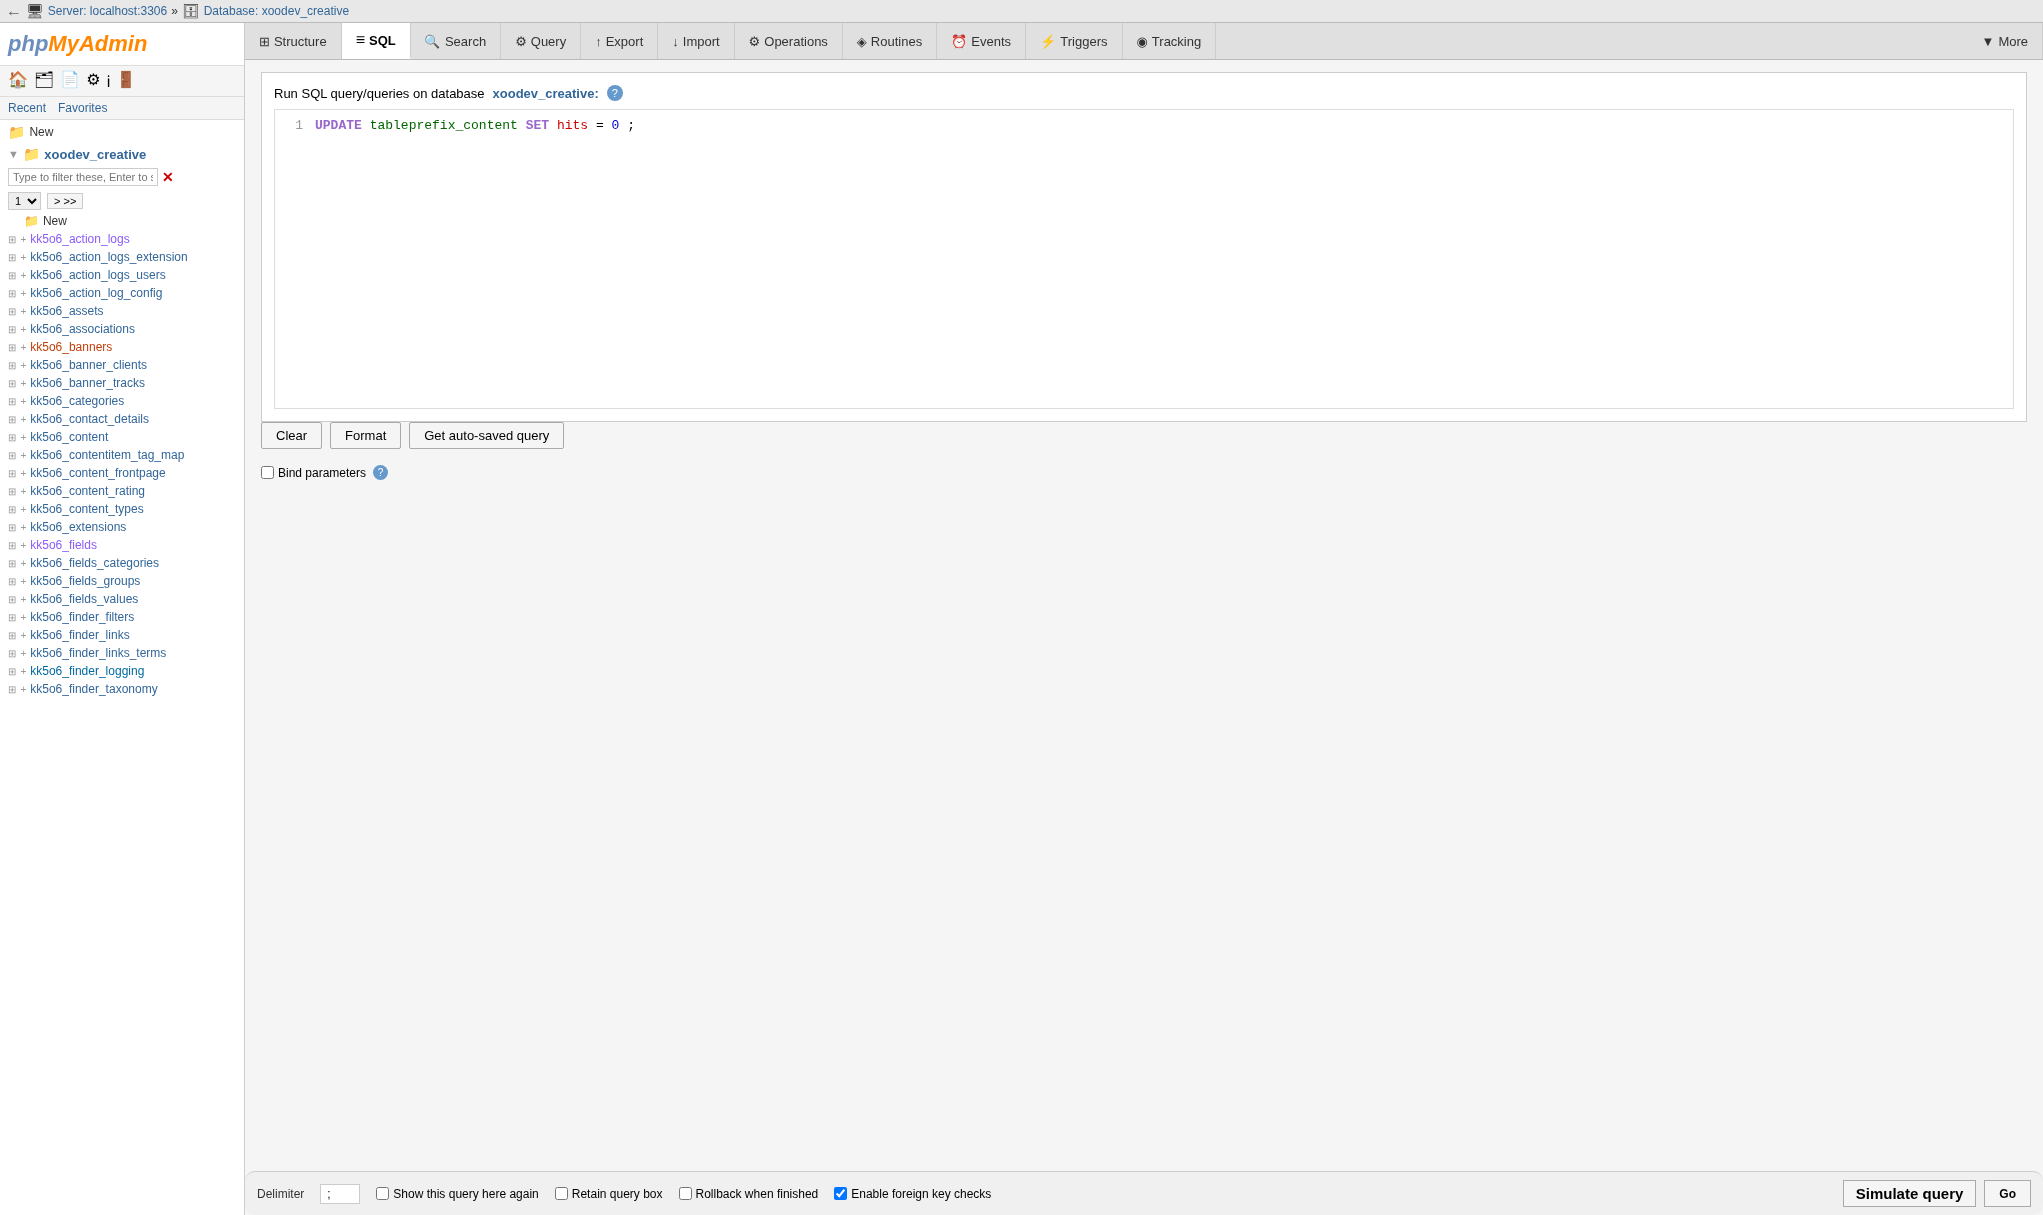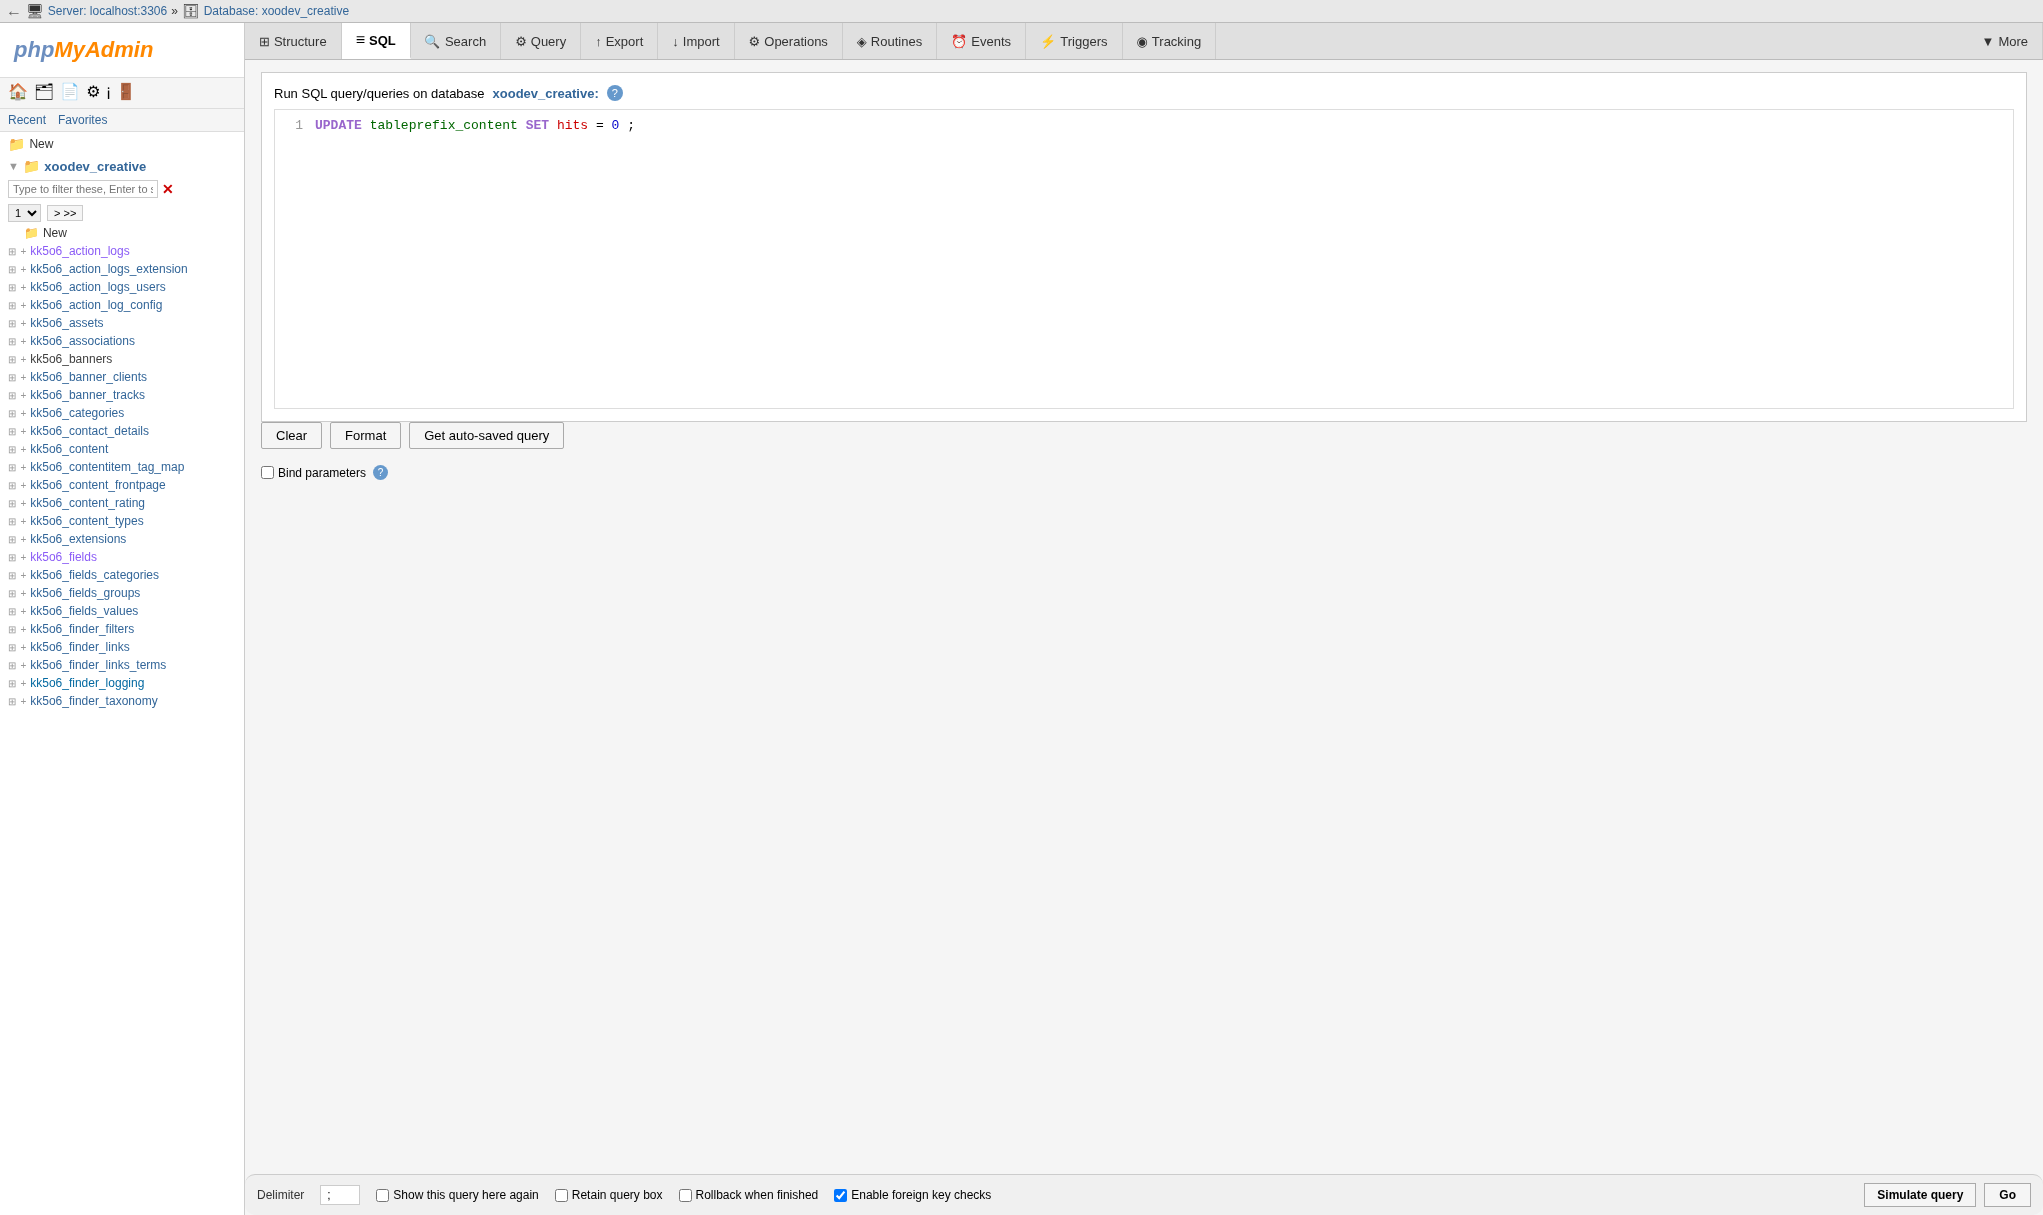--- a/index.html
+++ b/index.html
@@ -6,21 +6,21 @@
     body { font-family: Arial, sans-serif; font-size: 13px; background: #f0f0f0; display: flex; flex-direction: column; height: 100vh; overflow: hidden; }
 
     
     .topbar { background: #e8e8e8; border-bottom: 1px solid #bbb; padding: 2px 6px; display: flex; align-items: center; gap: 4px; font-size: 12px; color: #333; }
 
     
     .main-layout { display: flex; flex: 1; overflow: hidden; }
 
     
     .sidebar { width: 245px; background: #fff; border-right: 1px solid #ccc; display: flex; flex-direction: column; overflow: hidden; }
-    .phpmyadmin-logo { display: flex; align-items: flex-end; padding: 14px; background: #fff; border-bottom: 1px solid #ddd; }
+    .phpmyadmin-logo { display: flex; align-items: flex-end; padding: 8px; background: #fff; border-bottom: 1px solid #ddd; }
     .sidebar-icons { display: flex; gap: 6px; padding: 4px 8px; background: #f5f5f5; border-bottom: 1px solid #ddd; }
     .sidebar-icons span { font-size: 16px; cursor: pointer; }
     .sidebar-recent { display: flex; gap: 12px; padding: 4px 8px; background: #f5f5f5; border-bottom: 1px solid #ddd; font-size: 12px; color: #336699; }
     .sidebar-recent a { text-decoration: none; color: #336699; }
     .sidebar-new { padding: 4px 8px; display: flex; align-items: center; gap: 4px; color: #333; font-size: 12px; cursor: pointer; }
     .sidebar-db { padding: 2px 8px; display: flex; align-items: center; gap: 4px; cursor: pointer; }
     .sidebar-db-name { color: #336699; font-size: 13px; font-weight: bold; }
     .sidebar-filter { display: flex; align-items: center; gap: 4px; padding: 4px 8px; }
     .sidebar-filter input { width: 130px; border: 1px solid #ccc; padding: 2px 4px; font-size: 11px; color: #999; }
     .sidebar-pagination { display: flex; align-items: center; gap: 6px; padding: 2px 8px; font-size: 12px; }
@@ -63,21 +63,21 @@
     .options-row { display: flex; align-items: center; gap: 8px; margin-bottom: 12px; }
     .options-row label { display: flex; align-items: center; gap: 4px; font-size: 12px; }
     .bookmark-row { display: flex; align-items: center; gap: 8px; margin-bottom: 16px; font-size: 13px; }
     .bookmark-row input { border: 1px solid #ccc; padding: 3px 6px; width: 200px; font-size: 12px; }
 
     
     .bottom-bar { background: #f0f0f0; border-top: 1px solid #ccc; padding: 8px 12px; display: flex; align-items: center; gap: 16px; flex-wrap: wrap; border-radius: 10px; }
     .bottom-bar label { display: flex; align-items: center; gap: 4px; font-size: 12px; }
     .bottom-bar input[type="text"] { border: 1px solid #ccc; padding: 2px 6px; width: 40px; font-size: 12px; }
     .delimiter-label { font-size: 12px; color: #333; }
-    .simulate-btn { font-weight: bold; border: 1px solid #aaa; background: #f5f5f5; padding: 4px 12px; cursor: pointer; font-size: 12px; }
+    .simulate-btn { font-weight: bold; border: 1px solid #aaa; background: #f5f5f5; padding: 4px 12px; cursor: pointer; font-size: 15px; }
     .go-btn { font-weight: bold; border: 1px solid #aaa; background: #f5f5f5; padding: 4px 14px; cursor: pointer; font-size: 12px; }
     .bottom-bar-right { margin-left: auto; display: flex; gap: 8px; }
   </style>
 </head>
 <body>
 
 <div class="topbar">
   <span style="cursor:pointer; color:#666; font-size:16px;">←</span>
   <span style="font-size:14px;">🖥</span>
   <span style="color:#336699; cursor:pointer; text-decoration:none;">Server: localhost:3306</span>
@@ -164,21 +164,21 @@
         <span style="color:#336699;">kk5o6_assets</span>
       </div>
       <div class="table-item">
         <span style="color:#999; font-size:10px;">⊞</span>
         <span style="color:#999; font-size:10px;">+</span>
         <span style="color:#336699;">kk5o6_associations</span>
       </div>
       <div class="table-item">
         <span style="color:#999; font-size:10px;">⊞</span>
         <span style="color:#999; font-size:10px;">+</span>
-        <span style="color:#404040;">kk5o6_banners</span>
+        <span style="color:#c2410c;">kk5o6_banners</span>
       </div>
       <div class="table-item">
         <span style="color:#999; font-size:10px;">⊞</span>
         <span style="color:#999; font-size:10px;">+</span>
         <span style="color:#336699;">kk5o6_banner_clients</span>
       </div>
       <div class="table-item">
         <span style="color:#999; font-size:10px;">⊞</span>
         <span style="color:#999; font-size:10px;">+</span>
         <span style="color:#336699;">kk5o6_banner_tracks</span>

